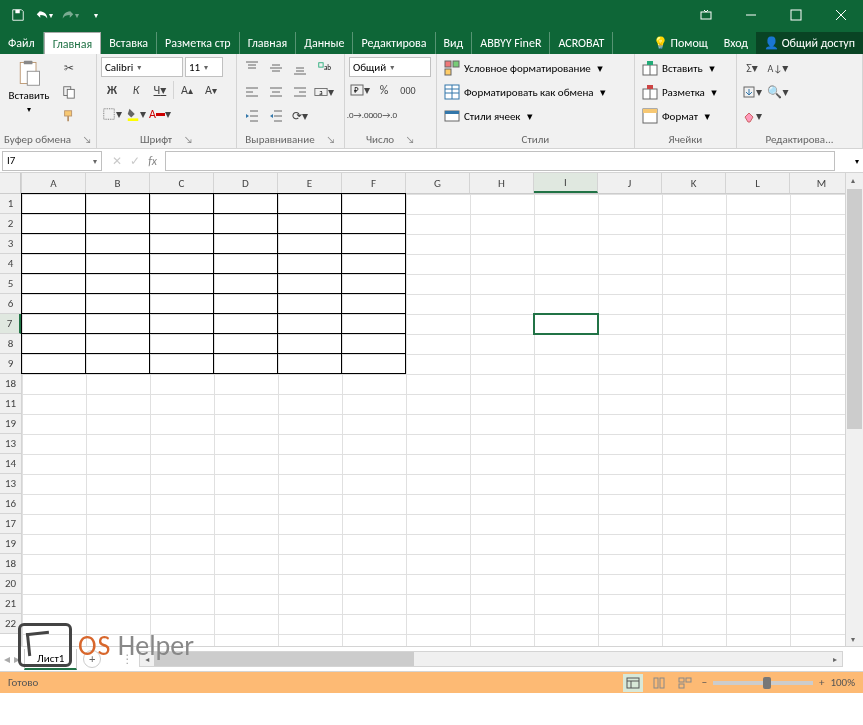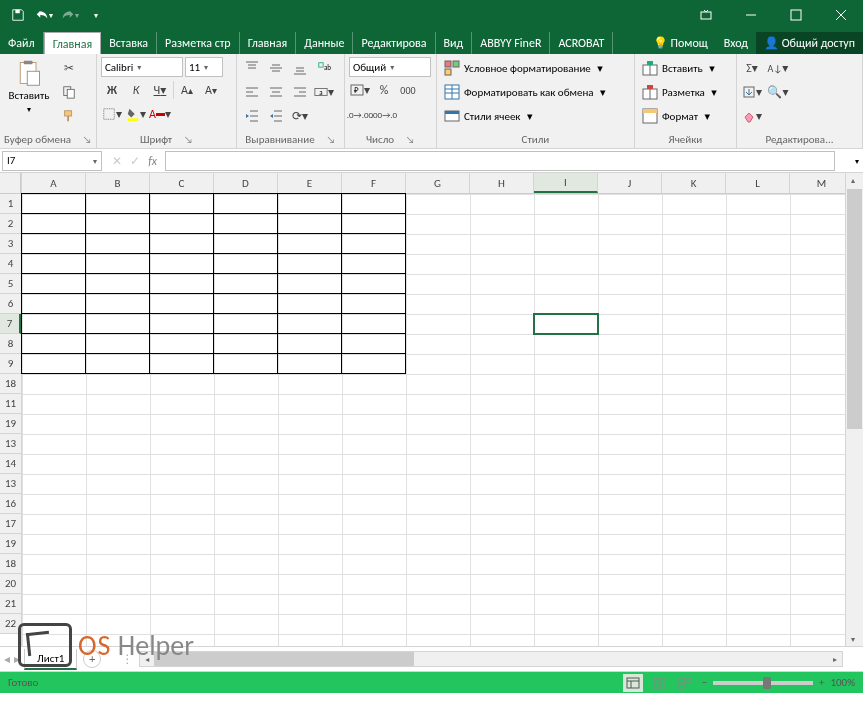--- a/index.html
+++ b/index.html
@@ -50,21 +50,21 @@
 .bordered-cell{position:absolute;border:1px solid #000;width:65px;height:21px}
 .sel-cell{position:absolute;border:2px solid #217346;width:66px;height:22px}
 .sheettabs{height:25px;background:#fff;border-top:1px solid #d4d4d4;display:flex;align-items:center}
 .sheet-nav{display:flex;padding:0 4px;color:#aaa;gap:4px}
 .sheet-tab{padding:3px 12px;border:1px solid #ccc;border-top:none;border-bottom:2px solid #217346;background:#fff;font-size:11px}
 .addsheet{width:18px;height:18px;border:1px solid #ccc;border-radius:50%;display:flex;align-items:center;justify-content:center;margin-left:6px;font-size:12px;color:#666}
 .hscroll-area{flex:1;display:flex;align-items:center;margin-left:20px;margin-right:20px}
 .hscroll{flex:1;height:16px;background:#f0f0f0;border:1px solid #d4d4d4;display:flex;align-items:center;position:relative}
 .hscroll-thumb{width:260px;height:14px;background:#ccc;position:absolute;left:14px}
 .hscroll-btn{width:14px;height:14px;display:flex;align-items:center;justify-content:center;font-size:8px;color:#666}
-.statusbar{height:22px;background:#22c55e;border-top:1px solid #d4d4d4;display:flex;align-items:center;padding:7px 8px;font-size:11px;color:#555}
+.statusbar{height:22px;background:#fdba74;border-top:1px solid #d4d4d4;display:flex;align-items:center;padding:7px 8px;font-size:11px;color:#555}
 .statusbar .right{margin-left:auto;display:flex;align-items:center;gap:6px}
 .view-btn{width:20px;height:18px;display:flex;align-items:center;justify-content:center}
 .view-btn svg{width:14px;height:12px}
 .zoom-slider{width:100px;height:4px;background:#ccc;position:relative}
 .zoom-slider::after{content:"";position:absolute;left:50%;top:-4px;width:8px;height:12px;background:#777;border-radius:2px}
 .vscroll{position:absolute;right:0;top:0;bottom:0;width:18px;background:#f0f0f0;border-left:1px solid #d4d4d4}
 .vscroll-thumb{position:absolute;top:16px;left:1px;right:1px;height:240px;background:#ccc}
 .watermark{position:absolute;bottom:58px;left:18px;display:flex;align-items:center;gap:6px;z-index:10}
 .wm-icon{width:54px;height:44px;border:3px solid #444;border-radius:6px;position:relative}
 .wm-icon::after{content:"";position:absolute;left:6px;top:6px;width:20px;height:20px;border-left:3px solid #444;border-top:3px solid #444;transform:rotate(-6deg)}

